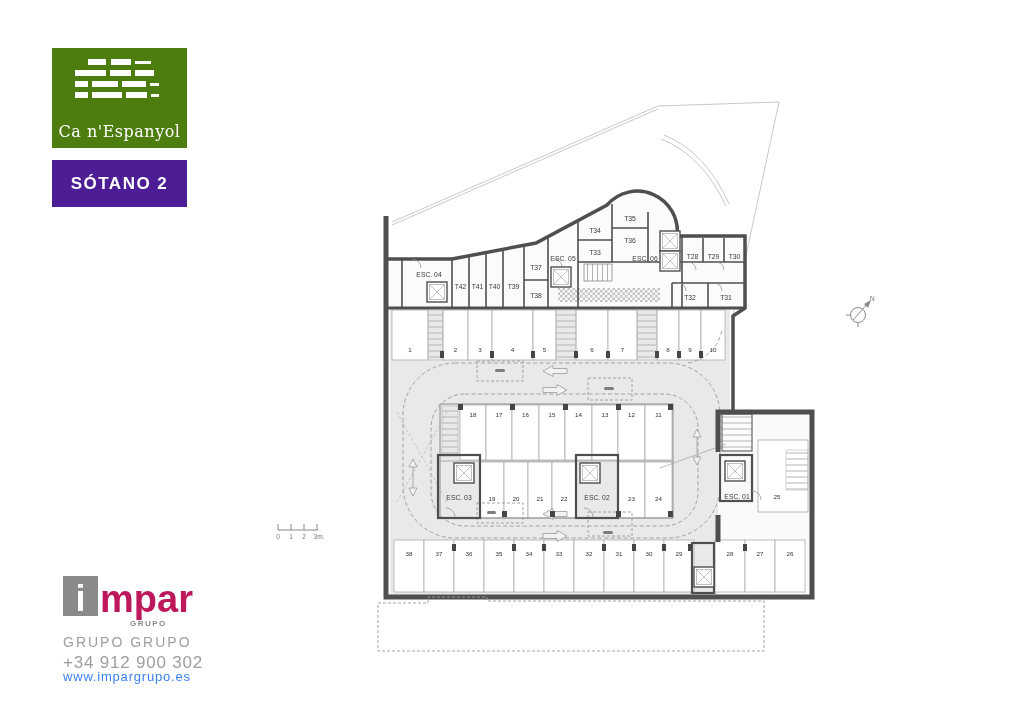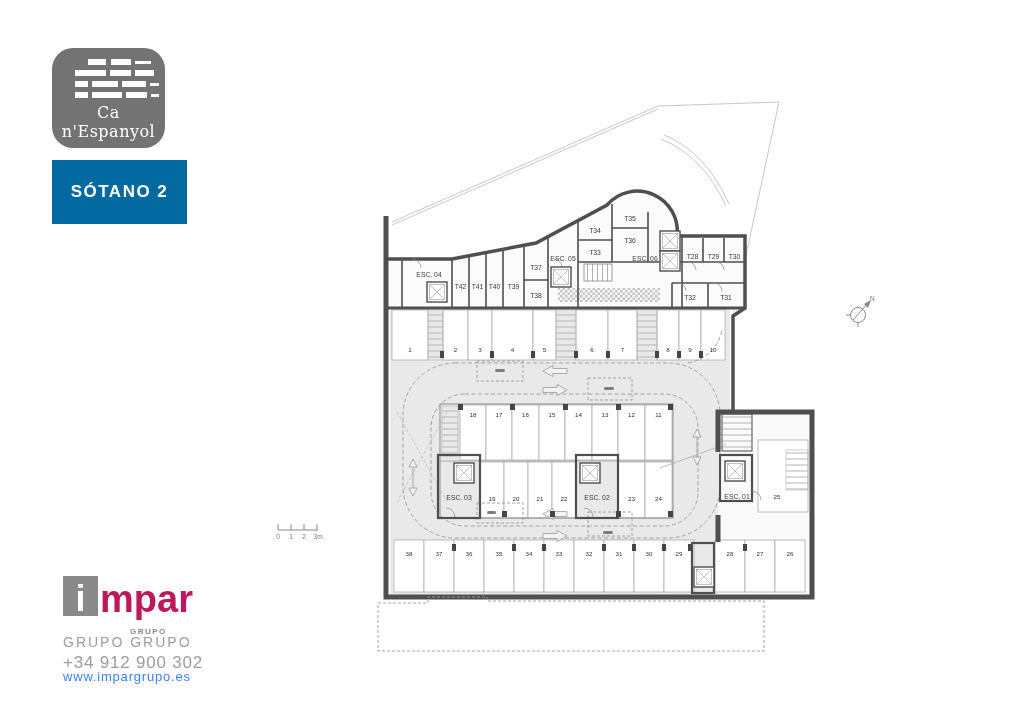--- a/index.html
+++ b/index.html
@@ -1,30 +1,30 @@
 <!DOCTYPE html>
 <html><head>
 <meta charset="utf-8">
 <style>
   html,body{margin:0;padding:0;}
   body{width:1024px;height:724px;background:#fff;position:relative;overflow:hidden;
        font-family:"Liberation Sans",sans-serif;}
   .brand{position:absolute;left:52px;top:48px;width:135px;}
-  .brand-box{width:113px;height:100px;background:#737373;position:relative;border-radius:21px;}
+  .brand-box{width:135px;height:100px;background:#4d7c0f;position:relative;}
   .brand-name{position:absolute;bottom:7px;width:100%;text-align:center;color:#fff;
       font-family:"DejaVu Serif",serif;font-size:16px;letter-spacing:.5px;}
-  .floor-badge{margin-top:12px;height:64px;background:#0369a1;color:#fff;display:flex;
+  .floor-badge{margin-top:12px;height:47px;background:#4c1d95;color:#fff;display:flex;
       align-items:center;justify-content:center;font-size:17px;font-weight:bold;letter-spacing:1.5px;}
   .footer{position:absolute;left:63px;top:576px;width:220px;}
   .logo-square{position:absolute;left:0;top:0;width:35px;height:40px;background:#8a8a8a;
       color:#fff;font-weight:bold;font-size:36px;text-align:center;line-height:46px;}
   .logo-text{position:absolute;left:37px;top:4px;font-size:38px;line-height:38px;
       font-weight:bold;color:#be185d;}
   .logo-sub{position:absolute;left:67px;top:43px;font-size:8px;letter-spacing:1.5px;
-      color:#8a8a8a;font-weight:bold;margin-top:8px;}
+      color:#8a8a8a;font-weight:bold;}
   .company{position:absolute;left:0;top:58px;color:#9e9e9e;font-size:14px;letter-spacing:2px;}
   .phone{position:absolute;left:0;top:77px;color:#9e9e9e;font-size:17px;letter-spacing:.8px;}
   .web{position:absolute;left:0;top:93px;color:#3b82f6;font-size:13px;letter-spacing:.8px;}
   svg text{font-family:"Liberation Sans",sans-serif;}
   .rlabel{font-size:6.8px;fill:#3a3a3a;}
   .pnum{font-size:6.2px;fill:#333;}
   .tiny{font-size:6.5px;fill:#777;}
 </style>
 </head>
 <body>

